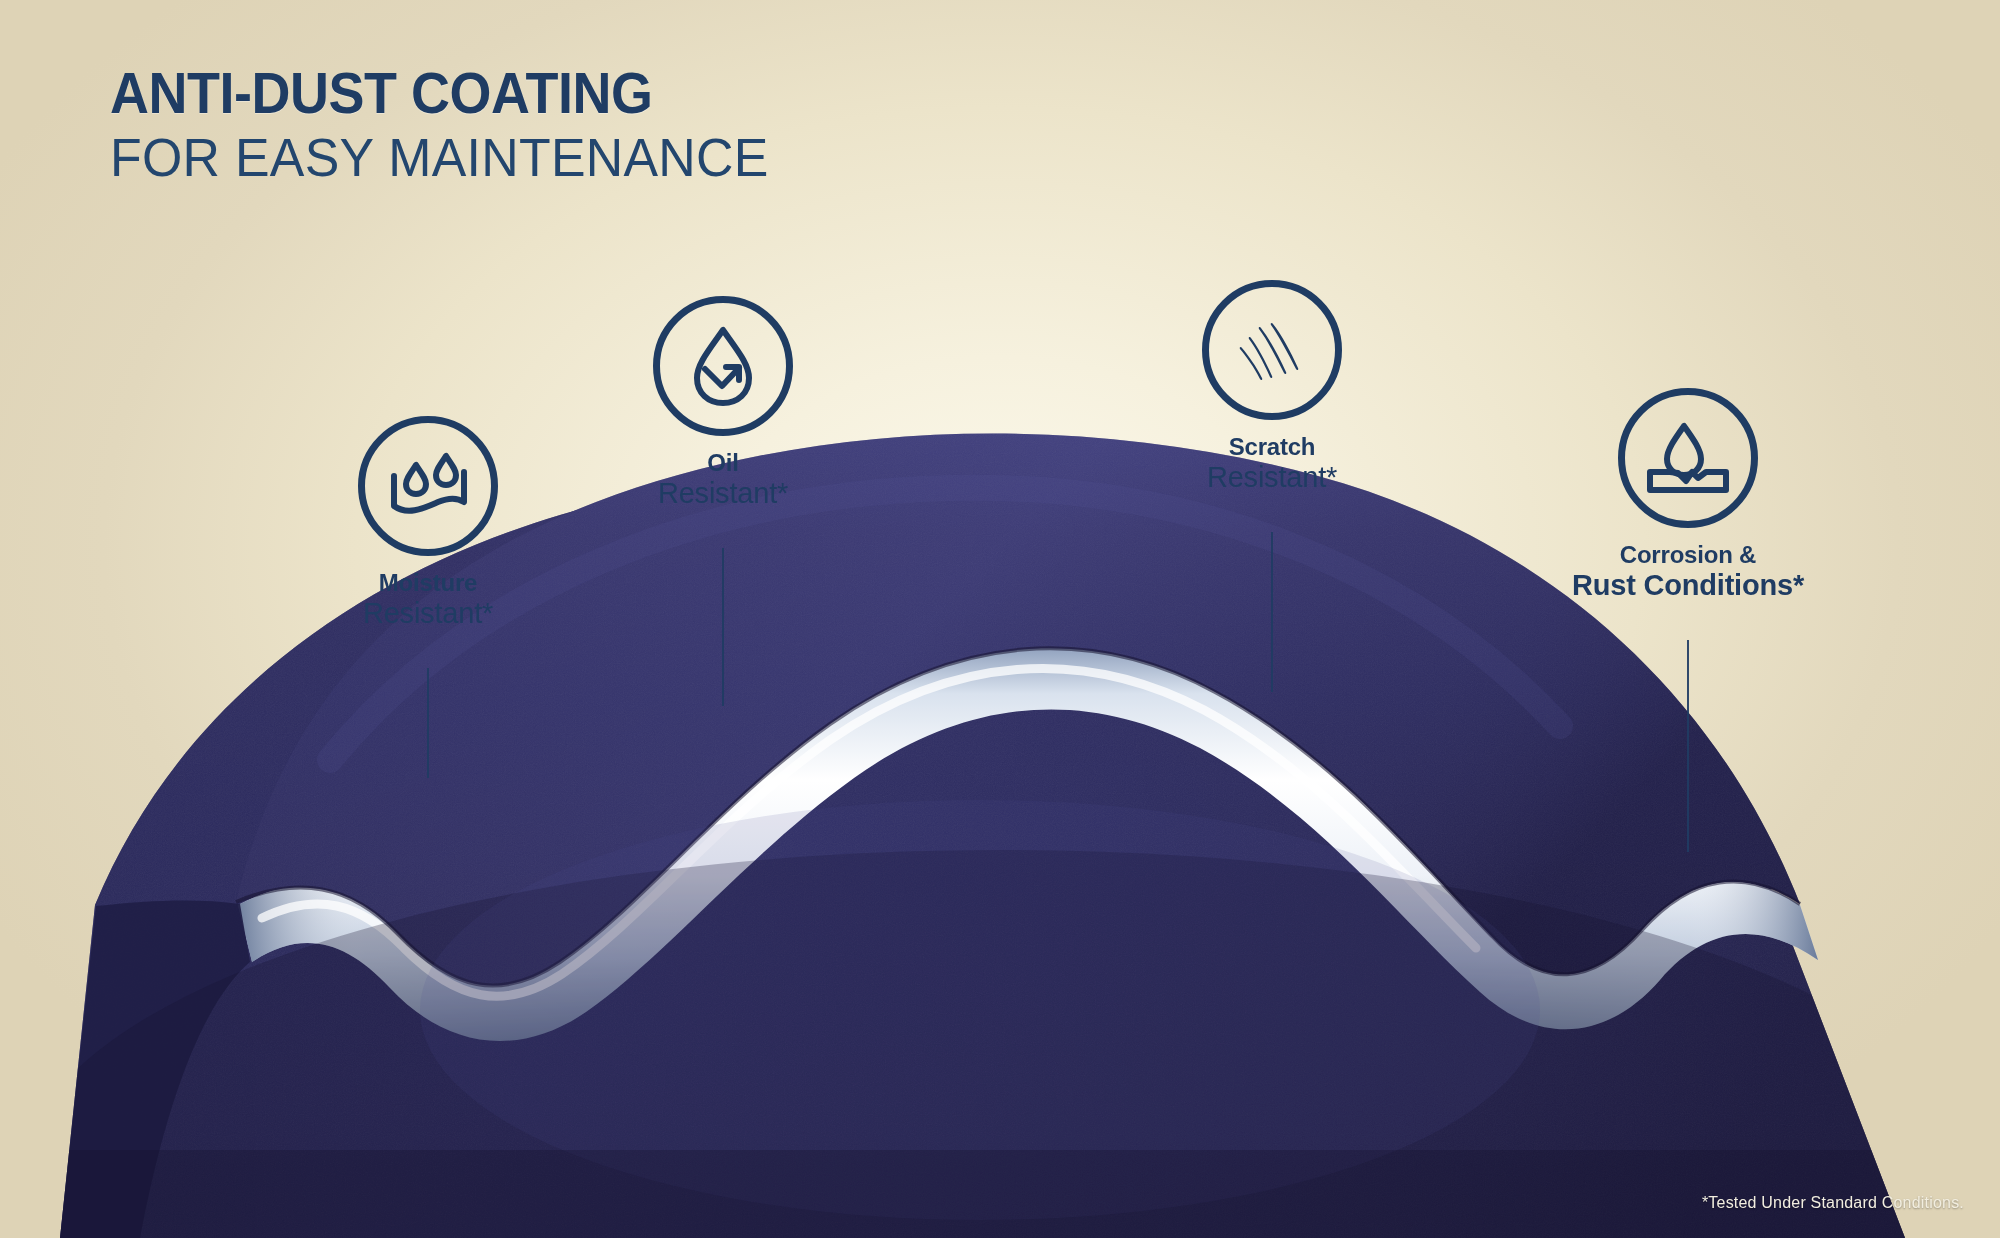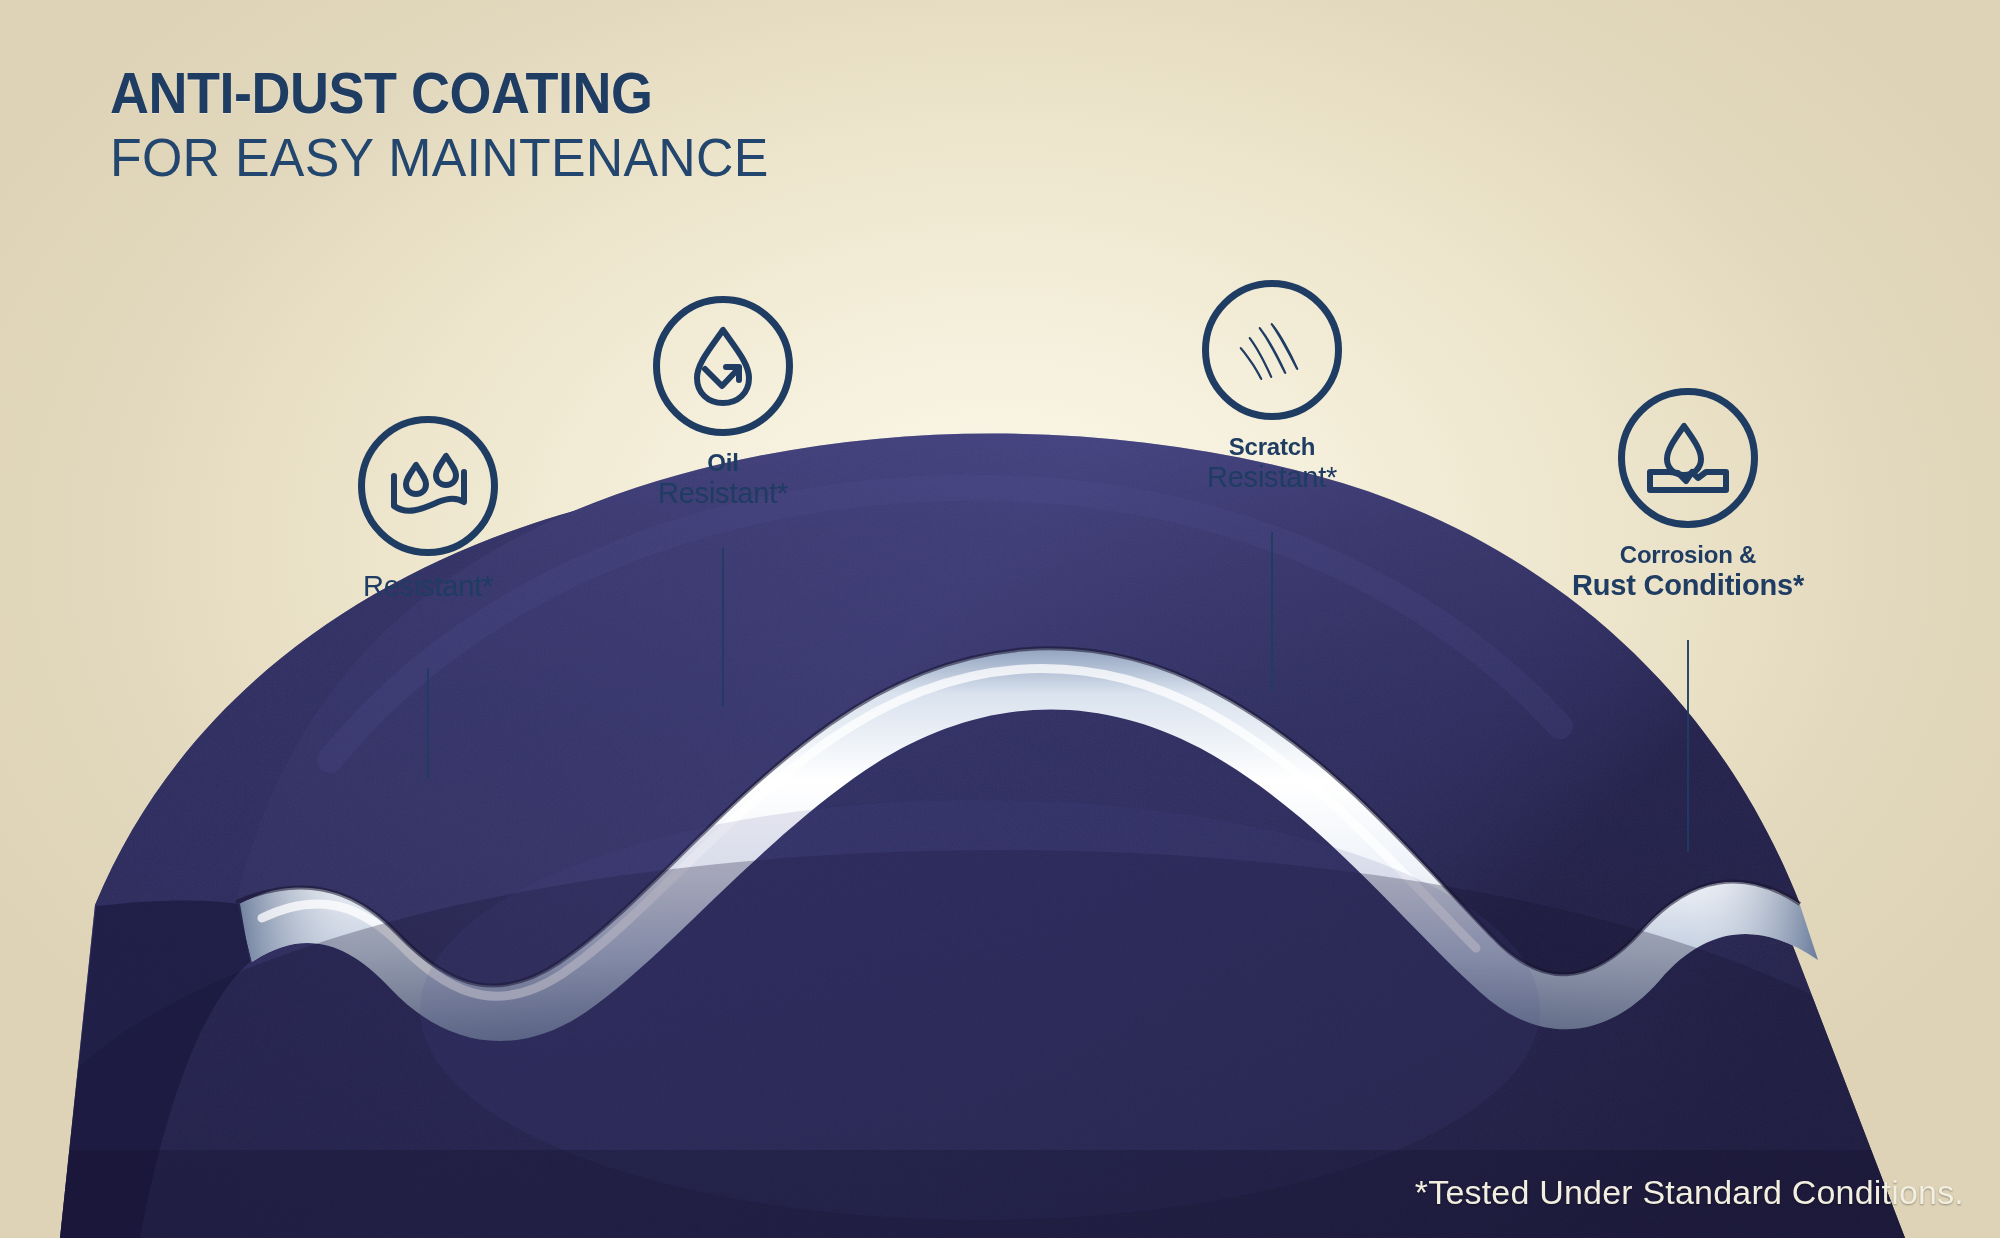--- a/index.html
+++ b/index.html
@@ -93,21 +93,21 @@
   #f-scratch  .leader { top:252px; height:160px; }
   #f-corrosion.leaderbox .leader { top:252px; height:212px; }
 
   
   #footnote {
     position:absolute;
     right:36px;
     bottom:26px;
     z-index:60;
     color:#f2eee0;
-    font-size:34px;
+    font-size:16px;
     font-weight:400;
     letter-spacing:0.2px;
     white-space:nowrap;
     text-shadow:0 1px 2px rgba(0,0,0,.35);
   }
 </style>
 </head>
 <body>
 
 <div id="stage">
@@ -305,20 +305,21 @@
 
           <path d="M 14,38 L 14,68 C 28,78 44,70 58,64 C 70,59 78,60 84,64 L 84,34"></path>
 
           <path d="M 36,27 C 30,36 26,41 26,46 C 26,52 30,56 36,56 C 42,56 46,52 46,46 C 46,41 42,36 36,27 Z"></path>
 
           <path d="M 66,18 C 60,27 56,32 56,37 C 56,43 60,47 66,47 C 72,47 76,43 76,37 C 76,32 72,27 66,18 Z"></path>
         </g>
       </svg>
     </div>
     <div class="flabel">
+      <span class="l1">Moisture</span>
       <span class="l2">Resistant*</span>
     </div>
     <div class="leader"></div>
   </div>
 
   <div class="feature" id="f-oil">
     <div class="ring">
       <svg width="92" height="92" viewBox="0 0 92 92">
         <g fill="none" stroke="#1f3c63" stroke-width="6" stroke-linecap="round" stroke-linejoin="round">
 

